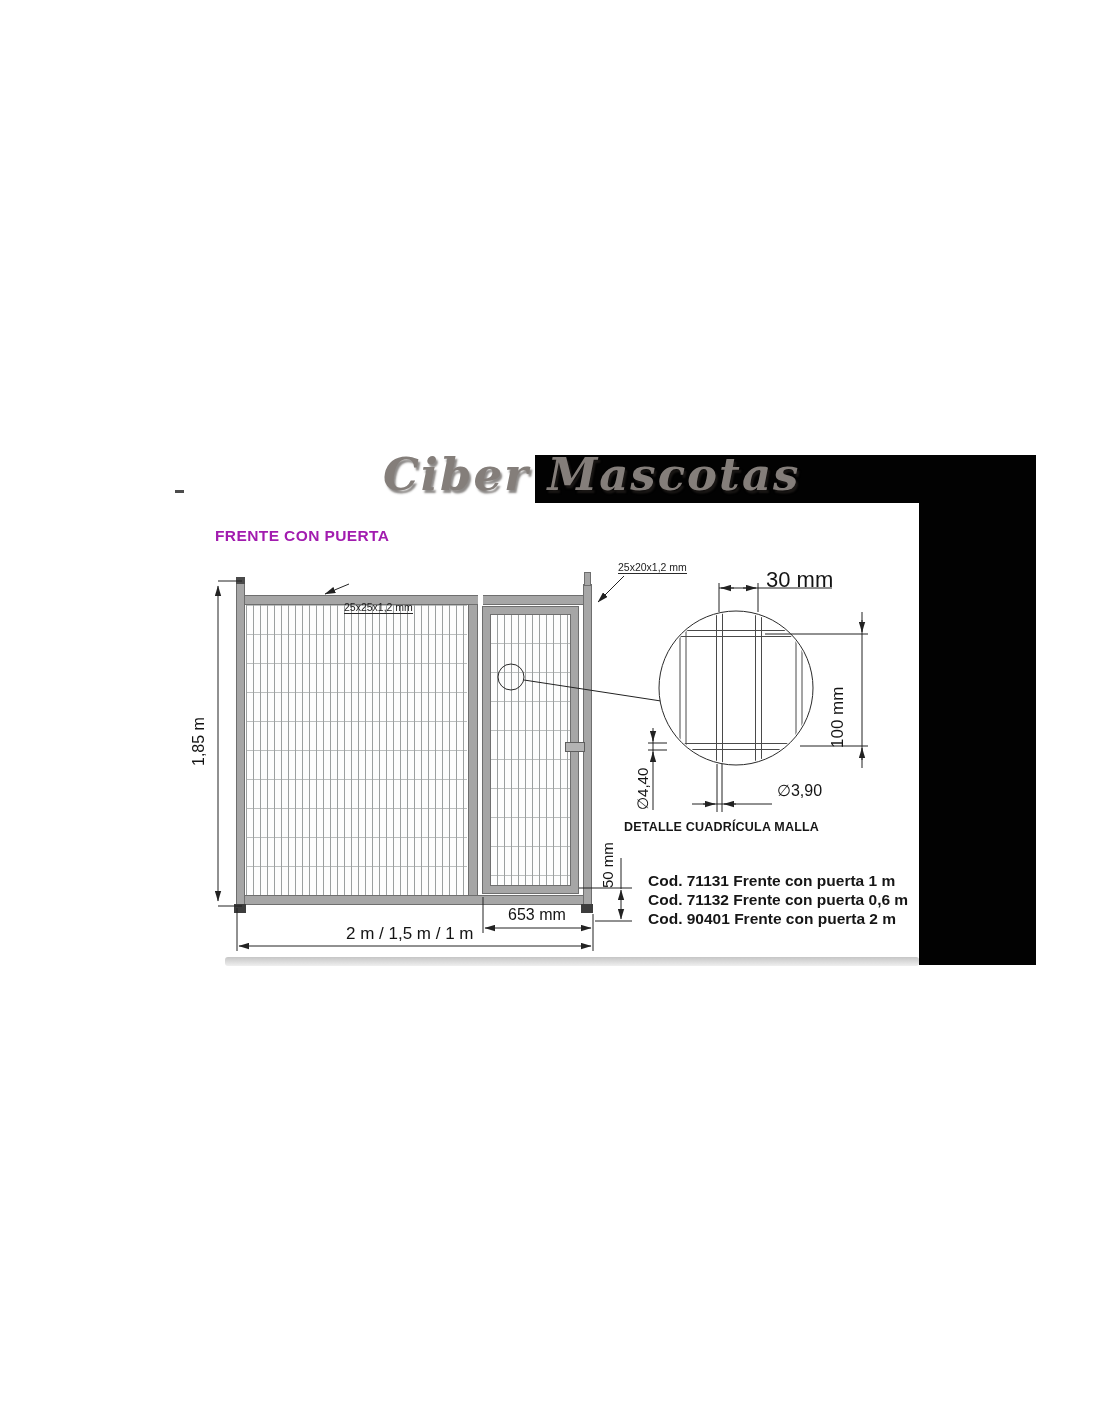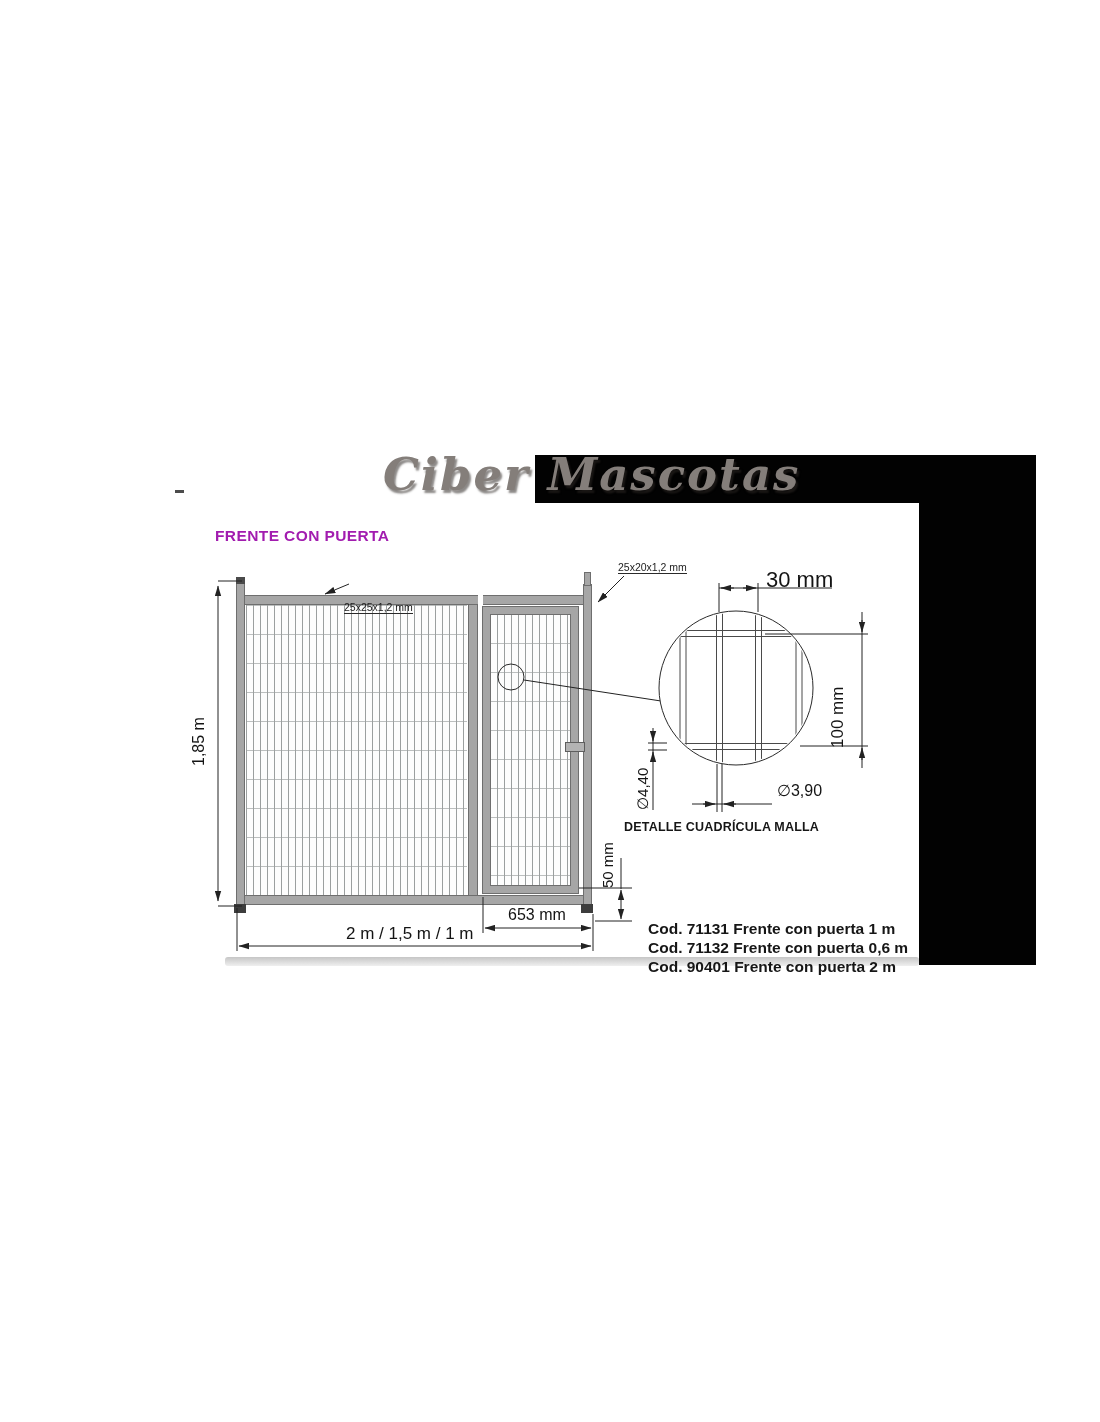--- a/index.html
+++ b/index.html
@@ -27,21 +27,21 @@
   }
   .doorframe {
     border:7px solid #a6a6a6; box-sizing:border-box;
     box-shadow:0 0 0 1px #6e6e6e, inset 0 0 0 1px #6e6e6e;
   }
   .cap { background:#4a4a4a; }
   .foot { background:#3d3d3d; }
   .shadowbar {
     background:linear-gradient(to bottom,#c6c6c6,#efefef); border-radius:3px;
   }
-  .codes { font-size:15.5px; font-weight:bold; line-height:19px; white-space:nowrap; z-index:5;margin-top:48px; }
+  .codes { font-size:15.5px; font-weight:bold; line-height:19px; white-space:nowrap; z-index:5; }
   .caption { font-size:12.5px; font-weight:bold; letter-spacing:.2px; white-space:nowrap; z-index:5; }
   svg.linework { position:absolute; left:0; top:0; z-index:3; }
 </style>
 </head>
 <body>
 
 <div id="canvas">
 
   <div class="abs black" style="left:535px; top:455px; width:565px; height:48px;"></div>
   <div class="abs black" style="left:919px; top:503px; width:181px; height:462px;"></div>

